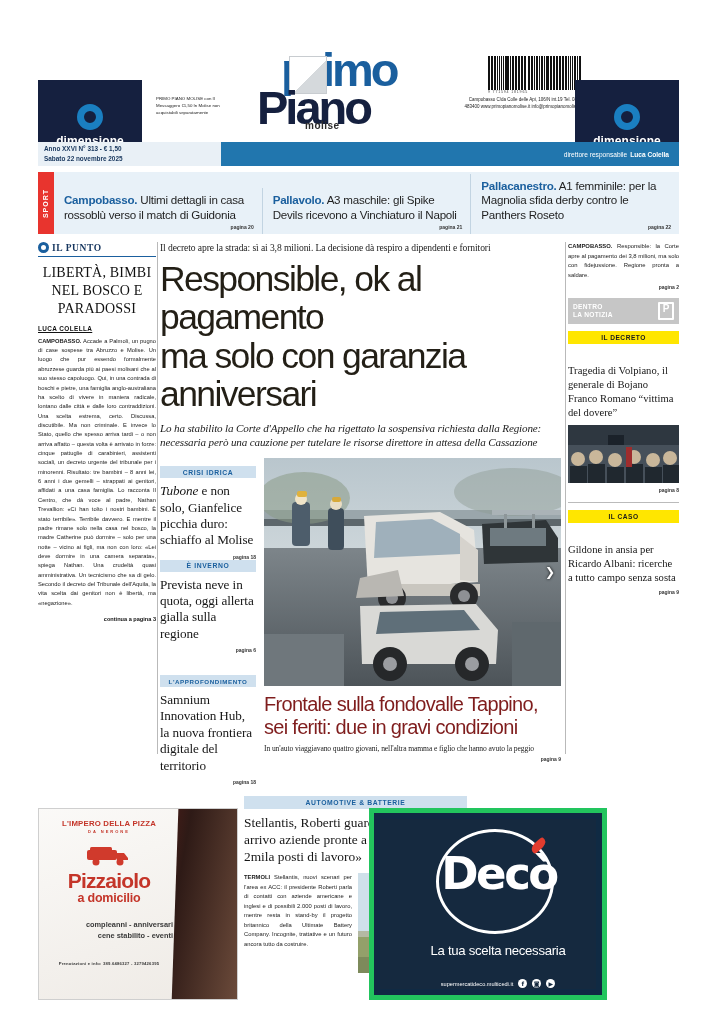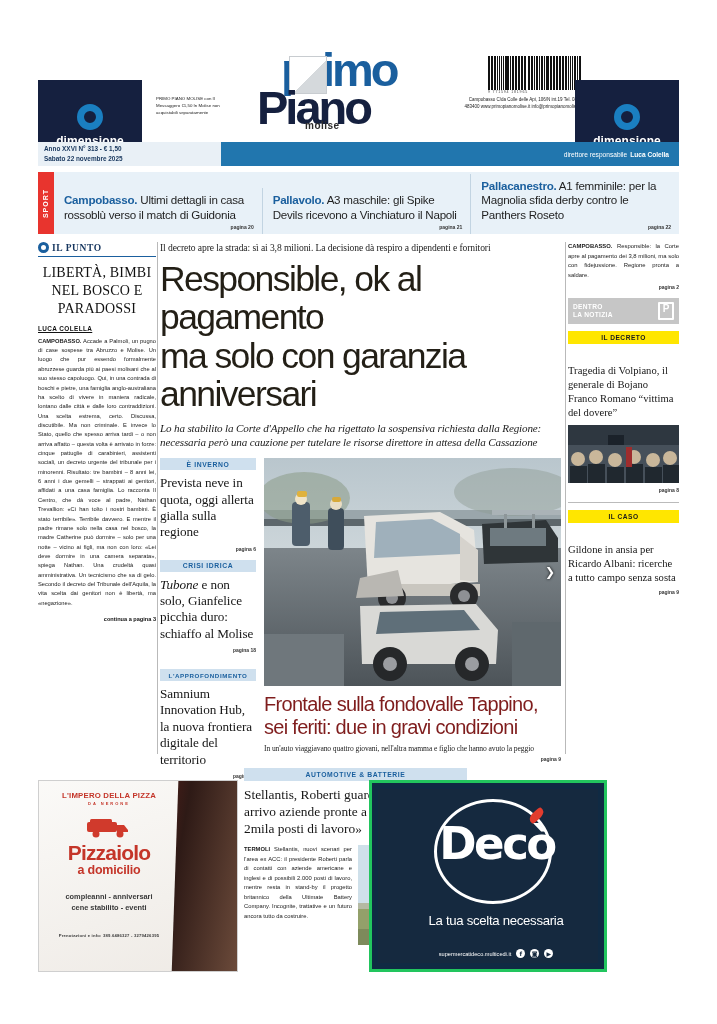--- a/index.html
+++ b/index.html
@@ -160,55 +160,55 @@
     color:#fff; font-size:10px; font-weight:700; display:flex;
     align-items:flex-start; justify-content:center; line-height:1;
   }
   .ylabel { background:#ffe600; color:#1a1a1a; font-size:6.6px; font-weight:700;
     letter-spacing:.5px; text-align:center; padding:3px 0; margin-top:7px; }
   .rhead { font-family:"Liberation Serif", serif; font-size:10.6px;
     line-height:1.3; color:#161616; margin-top:20px; }
   .hr-thin { height:1px; background:#bbb; margin:9px 0 0 0; }
 
   
-  .bottom { position:absolute; left:38px; top:768px; width:569px; height:215px;padding-left:32px; }
+  .bottom { position:absolute; left:38px; top:796px; width:569px; height:215px;padding-left:32px; }
   .pizza-ad { position:absolute; left:0; top:12px; width:200px; height:192px;
      border:1px solid #cfcfcf; overflow:hidden; background:#f2efec; }
   .pizza-scene { position:absolute; inset:0; background:
      linear-gradient(100deg,#b0352c 0%,#8d2a22 32%,#5b1f1a 48%,#2e1a16 66%,#6b4a3a 100%); }
   .pizza-paper {
     position:absolute; left:-6px; top:-6px; width:142px; height:205px;
     background:linear-gradient(160deg,#fbfaf8,#efebe6);
     transform:skewX(-2deg);
   }
   .pz-brand { position:absolute; left:14px; top:10px; width:112px; text-align:center;
      font-size:7.8px; font-weight:700; color:#c43529; letter-spacing:.2px; }
   .pz-brand small { display:block; font-size:4px; letter-spacing:2px; margin-top:1px; }
   .pz-truck { position:absolute; left:44px; top:36px; width:48px; height:22px; }
   .pz-main { position:absolute; left:8px; top:60px; width:124px; text-align:center;
      font-size:21px; font-weight:700; color:#c43529; letter-spacing:-.8px; }
   .pz-sub { position:absolute; left:8px; top:82px; width:124px; text-align:center;
      font-size:12.5px; font-weight:700; color:#c43529; letter-spacing:-.2px; }
-  .pz-ev { position:absolute; left:6px; top:110px; width:128px; text-align:center;
+  .pz-ev { position:absolute; left:6px; top:110px; width:128px; text-align:right;
      font-size:7.4px; font-weight:700; color:#3a3a3a; line-height:1.55; }
   .pz-info { position:absolute; left:6px; top:152px; width:128px; text-align:center;
      font-size:4.2px; font-weight:700; color:#3a3a3a; letter-spacing:.2px; }
 
   .auto-col { position:absolute; left:206px; top:0; width:223px; }
   .auto-bar { background:#cfe0ee; color:#1a5f9e; font-size:6.8px; font-weight:700;
      letter-spacing:.6px; text-align:center; padding:3px 0; }
   .auto-head { font-family:"Liberation Serif", serif; font-size:13.4px;
      line-height:1.25; color:#161616; margin-top:6px; }
   .auto-body { margin-top:8px; display:flex; gap:6px; }
   .auto-text { width:108px; font-size:5.8px; line-height:1.64; color:#1a1a1a; text-align:justify; }
   .auto-text b { font-weight:700; }
   .auto-img { flex:1; height:100px; background:linear-gradient(#cfe2ee 0%,#e6eef3 60%,#8d9c6e 100%); position:relative; }
 
   .deco-ad { position:absolute; right:0; top:12px; width:238px; height:192px;
-     border:3px solid #22c55e; background:#102a43; overflow:hidden; }
+     border:5px solid #22c55e; background:#102a43; overflow:hidden; }
   .deco-inner { position:absolute; inset:6px; background:#15293f; }
   .deco-circle { position:absolute; left:56px; top:10px; width:118px; height:105px;
      border:3px solid #fff; border-radius:50%; }
   .deco-word { position:absolute; left:44px; top:28px; width:150px; text-align:center;
      font-size:45px; font-weight:700; color:#fff; letter-spacing:-2.5px;
      font-family:"DejaVu Sans", sans-serif; }
   .deco-acc { position:absolute; left:150px; top:22px; width:17px; height:9px;
      background:#e23c2e; border-radius:60% 20% 60% 20%; transform:rotate(-38deg); }
   .deco-tag { position:absolute; left:10px; top:124px; width:216px; text-align:center;
      font-size:13.2px; color:#fff; letter-spacing:-.3px; }
@@ -362,33 +362,33 @@
       <div class="kicker">Il decreto apre la strada: sì ai 3,8 milioni. La decisione dà respiro a dipendenti e fornitori</div>
       <div class="bighead">
         <div>Responsible, ok al pagamento</div>
         <div>ma solo con garanzia anniversari</div>
       </div>
       <div class="bigsub">Lo ha stabilito la Corte d'Appello che ha rigettato la sospensiva richiesta dalla Regione: necessaria però una cauzione per tutelare le risorse direttore in attesa della Cassazione</div>
 
       <div class="centerbody">
         <div class="cc-left">
 
+          <div style="margin-top:8px">
+            <div class="labelbar">CRISI IDRICA</div>
+            <div class="serifhead"><i>Tubone</i><span> e non solo, Gianfelice picchia duro: schiaffo al Molise</span></div>
+            <div class="pg" style="margin-top:5px">pagina 18</div>
+          </div>
+
           <div>
             <div class="labelbar">È INVERNO</div>
             <div class="serifhead">Prevista neve in quota, oggi allerta gialla sulla regione</div>
             <div class="pg" style="margin-top:5px">pagina 6</div>
           </div>
 
-          <div style="margin-top:8px">
-            <div class="labelbar">CRISI IDRICA</div>
-            <div class="serifhead"><i>Tubone</i><span> e non solo, Gianfelice picchia duro: schiaffo al Molise</span></div>
-            <div class="pg" style="margin-top:5px">pagina 18</div>
-          </div>
-
-          <div style="margin-top:16px">
+          <div style="margin-top:22px">
             <div class="labelbar" style="font-size:6.2px">L'APPROFONDIMENTO</div>
             <div class="serifhead">Samnium Innovation Hub, la nuova frontiera digitale del territorio</div>
             <div class="pg" style="margin-top:5px">pagina 18</div>
           </div>
         </div>
 
         <div class="cc-right">
           <div class="photo" style="height:228px">
             <svg width="100%" height="100%" viewBox="0 0 297 228" preserveAspectRatio="none">
               <defs>

